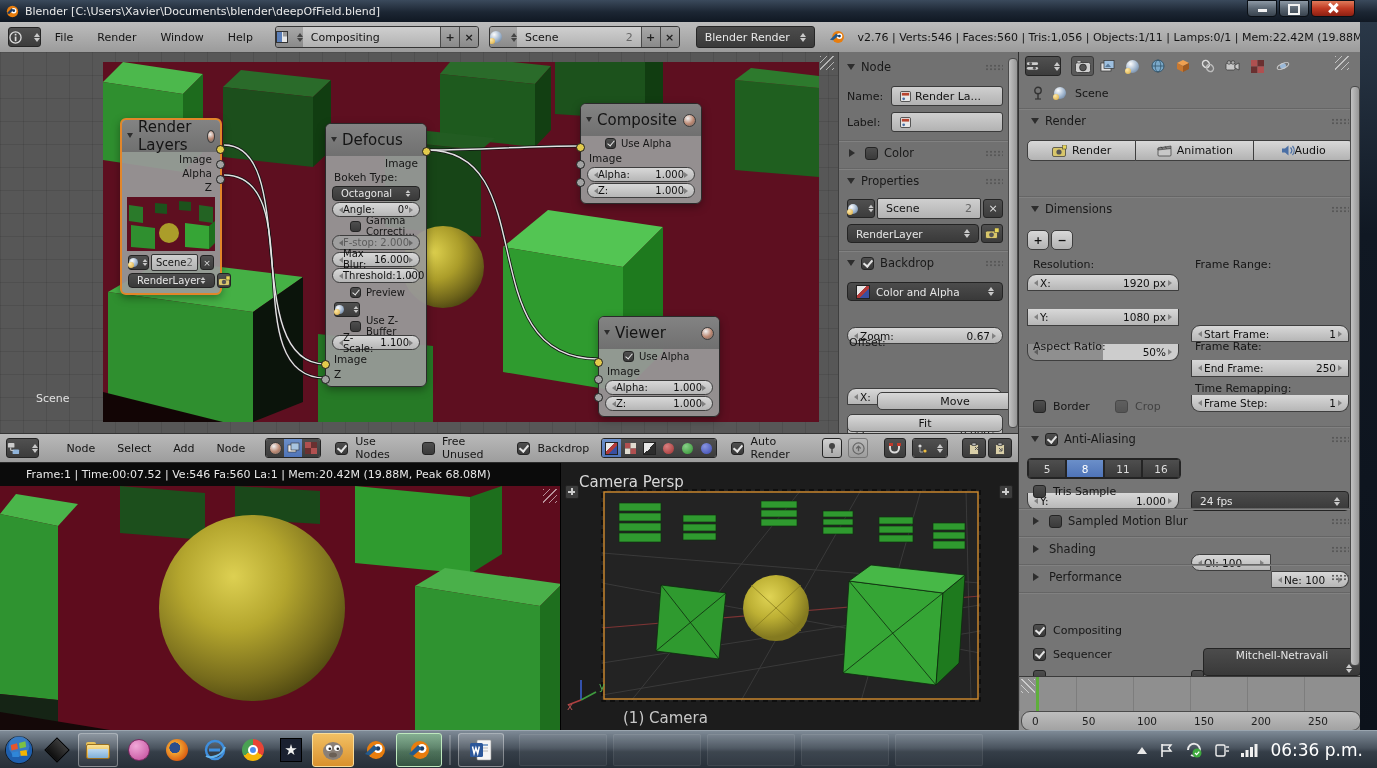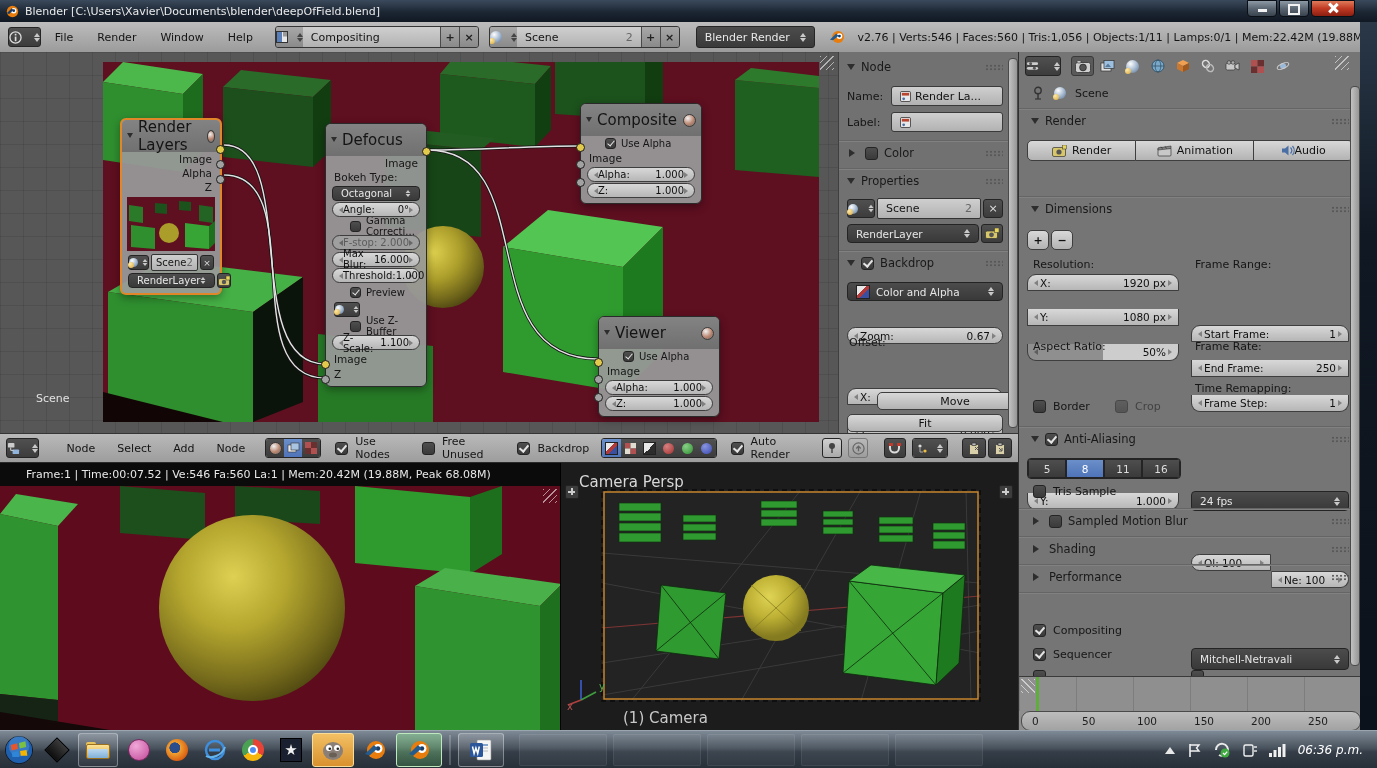--- a/index.html
+++ b/index.html
@@ -85,21 +85,21 @@
   .statsbar{position:absolute;left:0;top:0;width:560px;height:23px;background:#0b0b0b;color:#e8e8e8;display:flex;align-items:center;padding-left:26px;font-size:11px;box-sizing:border-box;}
   
   .view3d{left:560px;top:463px;width:458px;height:267px;background:#1c1c1c;border-left:1px solid #000;overflow:hidden;}
   .vlabel{position:absolute;color:#d8d8d8;font-size:15px;}
   
   .taskbar{left:0;top:730px;width:1377px;height:38px;background:linear-gradient(#7e8a96,#49535e 45%,#353e48 55%,#262e37);border-top:1px solid #9aa5af;display:flex;align-items:center;}
   .taskicon{width:30px;height:30px;display:flex;align-items:center;justify-content:center;margin:0 4px;}
   .taskbox{height:32px;border:1px solid rgba(255,255,255,.35);border-radius:3px;background:linear-gradient(rgba(255,255,255,.18),rgba(255,255,255,.04));display:flex;align-items:center;justify-content:center;margin:0 2px;}
   .ghostbtn{height:30px;width:86px;border:1px solid rgba(255,255,255,.07);border-radius:2px;background:rgba(255,255,255,.045);margin:0 3px;}
   .tray{margin-left:auto;display:flex;align-items:center;gap:12px;padding-right:14px;color:#f2f2f2;}
-  .clock{font-size:12px;color:#fff;font-style:italic;}
+  .clock{font-size:17px;color:#fff;}
   .plusico{position:relative;width:12px;height:12px;background:#3c3c3c;border:1px solid #222;border-radius:2px;}
   .plusico::before{content:"";position:absolute;left:2px;top:5px;width:7px;height:1.5px;background:#ccc;}
   .plusico::after{content:"";position:absolute;left:5px;top:2px;width:1.5px;height:7px;background:#ccc;}
 </style>
 </head>
 <body>
 
 <div id="app">
 
   <div class="abs titlebar">
@@ -902,21 +902,21 @@
         <span class="chk on"></span>
         <span>Anti-Aliasing</span>
         <span class="grip"></span>
       </div>
     <div class="abs row" style="left:8px;top:406px;gap:0;border-radius:4px;overflow:hidden;border:1px solid #242424;">
       <div class="samplebtn">5</div>
       <div class="samplebtn sel">8</div>
       <div class="samplebtn">11</div>
       <div class="samplebtn">16</div>
     </div>
-    <div class="abs dd2" style="left:172px;top:406px;width:158px;height:22px;">
+    <div class="abs dd2" style="left:184px;top:406px;width:158px;height:28px;flex-direction:column;">
         <span>Mitchell-Netravali</span>
         <span class="ud"></span>
       </div>
     <div class="abs row" style="left:14px;top:433px;">
         <span class="chk"></span>
         <span class="chklbl">Tris Sample</span>
       </div>
 
     <div class="abs pdiv" style="left:0;top:456px;width:342px;"></div>
     <div class="abs phead" style="left:12px;top:462px;width:318px;">

